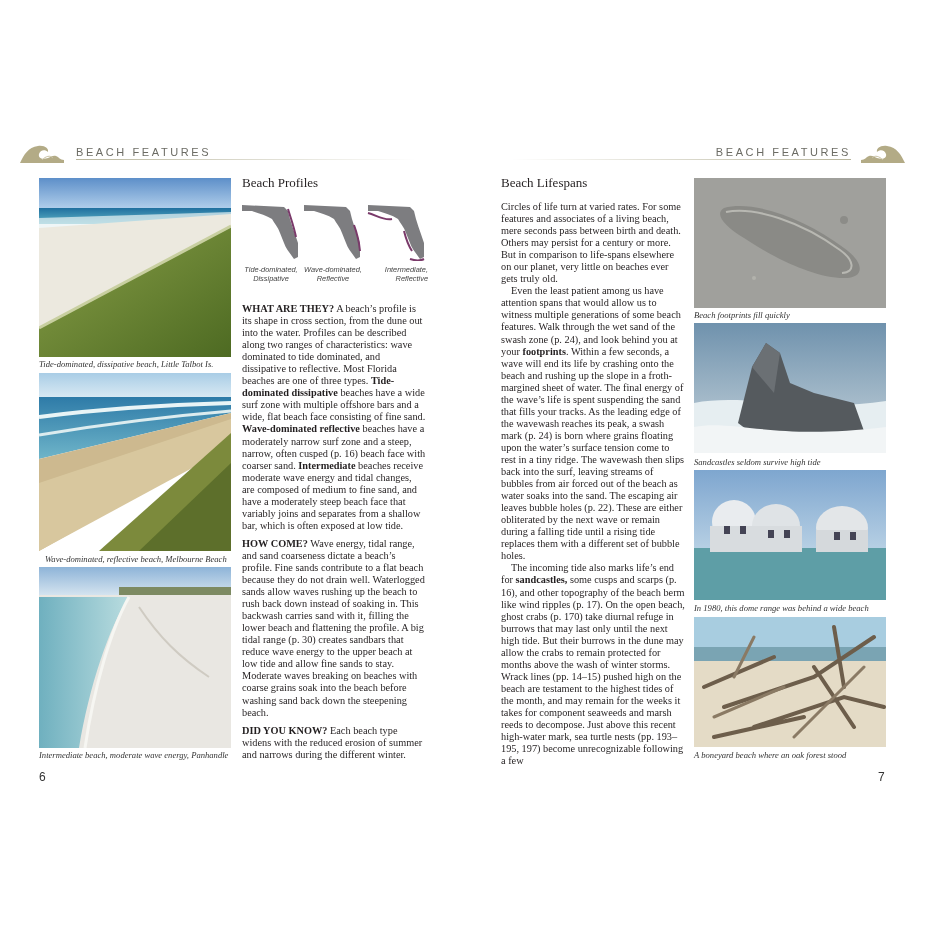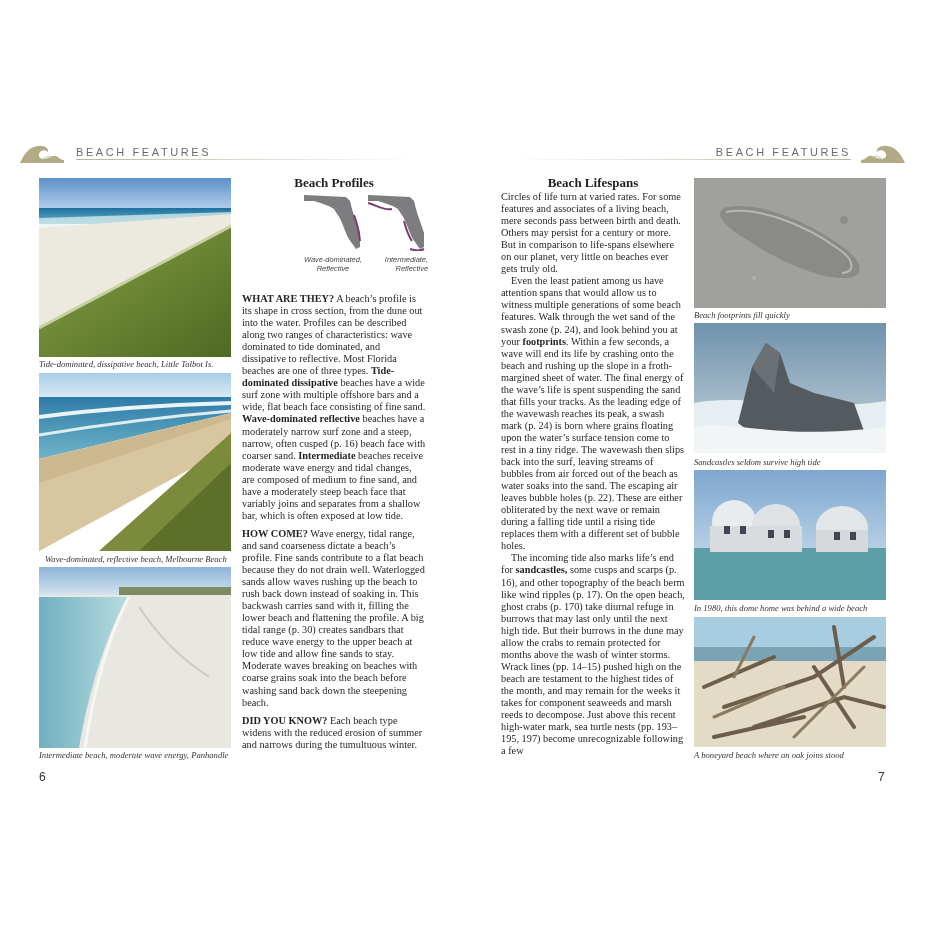--- a/index.html
+++ b/index.html
@@ -17,21 +17,21 @@
   .left-page .running-head .rule { left: 58px; width: 340px; background: linear-gradient(to right, #b8b59c, rgba(200,198,180,0)); }
   .right-page .running-head { left: 20px; width: 425px; }
   .right-page .running-head .wave { position: absolute; right: 0; top: 0; }
   .right-page .running-head .label { right: 56px; }
   .right-page .running-head .rule { right: 56px; width: 340px; background: linear-gradient(to left, #b8b59c, rgba(200,198,180,0)); }
 
   .photo { position: absolute; overflow: hidden; }
   .caption { position: absolute; font-style: italic; font-size: 8.6px; color: #333; white-space: nowrap; }
 
   .text-col { position: absolute; font-size: 10.3px; line-height: 12.05px; color: #231f20; }
-  .text-col h2 { margin: 0 0 0 0; font-size: 13px; font-weight: bold; line-height: 16px; text-align: center; }
+  .text-col h2 { margin: 0 0 10px 0; font-size: 13px; font-weight: normal; line-height: 16px; }
   .text-col p { margin: 0; }
   .text-col p.gap { margin-top: 6px; }
   .text-col p.indent { text-indent: 10px; }
   .text-col b { font-weight: bold; }
 
   .maps { position: relative; height: 96px; margin-bottom: 6px; }
   .map-cell { position: absolute; top: 0; width: 62px; text-align: center; }
   .map-cell svg { display: block; margin: 0 auto; }
   .map-label { font-family: "Liberation Sans", sans-serif; font-style: italic; font-size: 7.4px; line-height: 9px; color: #444; margin-top: 4px; white-space: pre-line; }
 
@@ -120,20 +120,28 @@
       <path d="M90 30 C72 62 55 120 46 181" stroke="#f6f6f2" stroke-width="3" fill="none"></path>
       <path d="M100 40 C120 70 140 90 170 110" stroke="#cfcbc2" stroke-width="2" fill="none"></path>
     </svg>
   </div>
   <div class="caption" style="left:39px; top:750px;">Intermediate beach, moderate wave energy, Panhandle</div>
 
   <div class="text-col" style="left:242px; top:175px; width:184px;">
     <h2>Beach Profiles</h2>
 
     <div class="maps">
+      <div class="map-cell" style="left:-2px;">
+        <svg width="62" height="60" viewBox="0 0 62 60">
+          <path d="M2 4 L44 6 L48 10 C50 20 54 30 58 42 L58 56 L54 58 C50 52 46 48 44 42 L40 32 C38 26 34 22 32 18 C26 14 18 12 12 10 L2 10 Z" fill="#7d7d80"></path>
+          <path d="M48 8 C51 18 54 26 56 36" stroke="#7a3a6a" stroke-width="2" fill="none"></path>
+        </svg>
+        <div class="map-label">Tide-dominated,
+Dissipative</div>
+      </div>
       <div class="map-cell" style="left:60px;">
         <svg width="62" height="60" viewBox="0 0 62 60">
           <path d="M2 4 L44 6 L48 10 C50 20 54 30 58 42 L58 56 L54 58 C50 52 46 48 44 42 L40 32 C38 26 34 22 32 18 C26 14 18 12 12 10 L2 10 Z" fill="#7d7d80"></path>
           <path d="M52 24 C55 32 57 40 58 50" stroke="#7a3a6a" stroke-width="2" fill="none"></path>
         </svg>
         <div class="map-label">Wave-dominated,
 Reflective</div>
       </div>
       <div class="map-cell" style="left:124px;text-align:right;">
         <svg width="62" height="60" viewBox="0 0 62 60">
@@ -144,21 +152,21 @@
         </svg>
         <div class="map-label">Intermediate,
 Reflective</div>
       </div>
     </div>
 
     <p><b>WHAT ARE THEY?</b><span> A beach’s profile is its shape in cross section, from the dune out into the water. Profiles can be described along two ranges of characteristics: wave dominated to tide dominated, and dissipative to reflective. Most Florida beaches are one of three types. </span><b>Tide-dominated dissipative</b><span> beaches have a wide surf zone with multiple offshore bars and a wide, flat beach face consisting of fine sand. </span><b>Wave-dominated reflective</b><span> beaches have a moderately narrow surf zone and a steep, narrow, often cusped (p. 16) beach face with coarser sand. </span><b>Intermediate</b><span> beaches receive moderate wave energy and tidal changes, are composed of medium to fine sand, and have a moderately steep beach face that variably joins and separates from a shallow bar, which is often exposed at low tide.</span></p>
 
     <p class="gap"><b>HOW COME?</b><span> Wave energy, tidal range, and sand coarseness dictate a beach’s profile. Fine sands contribute to a flat beach because they do not drain well. Waterlogged sands allow waves rushing up the beach to rush back down instead of soaking in. This backwash carries sand with it, filling the lower beach and flattening the profile. A big tidal range (p. 30) creates sandbars that reduce wave energy to the upper beach at low tide and allow fine sands to stay. Moderate waves breaking on beaches with coarse grains soak into the beach before washing sand back down the steepening beach.</span></p>
 
-    <p class="gap"><b>DID YOU KNOW?</b><span> Each beach type widens with the reduced erosion of summer and narrows during the tumultuous winter.</span></p>
+    <p class="gap"><b>DID YOU KNOW?</b><span> Each beach type widens with the reduced erosion of summer and narrows during the different winter.</span></p>
   </div>
 
   <div class="folio" style="left:39px;">6</div>
 </div>
 
 <div class="page right-page">
 
   <div class="running-head">
     <span class="label">BEACH FEATURES</span>
     <div class="rule"></div>
@@ -220,27 +228,27 @@
       <rect x="16" y="56" width="92" height="26" fill="#d8dcdf"></rect>
       <rect x="122" y="60" width="52" height="22" fill="#d5d9dc"></rect>
       <rect x="30" y="56" width="6" height="8" fill="#445"></rect>
         <rect x="46" y="56" width="6" height="8" fill="#445"></rect>
       <rect x="74" y="60" width="6" height="8" fill="#445"></rect>
         <rect x="90" y="60" width="6" height="8" fill="#445"></rect>
       <rect x="140" y="62" width="6" height="8" fill="#445"></rect>
         <rect x="156" y="62" width="6" height="8" fill="#445"></rect>
     </svg>
   </div>
-  <div class="caption" style="left:232px; top:603px;">In 1980, this dome home was behind a wide beach</div>
+  <div class="caption" style="left:232px; top:603px;">In 1980, this dome range was behind a wide beach</div>
 
   <div class="photo" style="left:232px; top:617px; width:192px; height:130px;">
     <svg width="192" height="130" viewBox="0 0 192 130">
       <rect width="192" height="40" fill="#a8cde0"></rect>
       <rect y="30" width="192" height="14" fill="#7aa4b3"></rect>
       <rect y="44" width="192" height="86" fill="#e4dbc6"></rect>
       <path d="M10 70 L80 40 M30 90 L120 60 L180 20 M60 110 L150 80 L190 90 M20 120 L110 100 M120 50 L160 110 M140 10 L150 70" stroke="#6d5e4b" stroke-width="4" fill="none" stroke-linecap="round"></path>
       <path d="M20 100 L90 70 M100 120 L170 50 M40 60 L60 20" stroke="#8a7a64" stroke-width="3" fill="none" stroke-linecap="round"></path>
     </svg>
   </div>
-  <div class="caption" style="left:232px; top:750px;">A boneyard beach where an oak joins stood</div>
+  <div class="caption" style="left:232px; top:750px;">A boneyard beach where an oak forest stood</div>
 
   <div class="folio" style="left:416px;">7</div>
 </div>
 
 </body></html>

